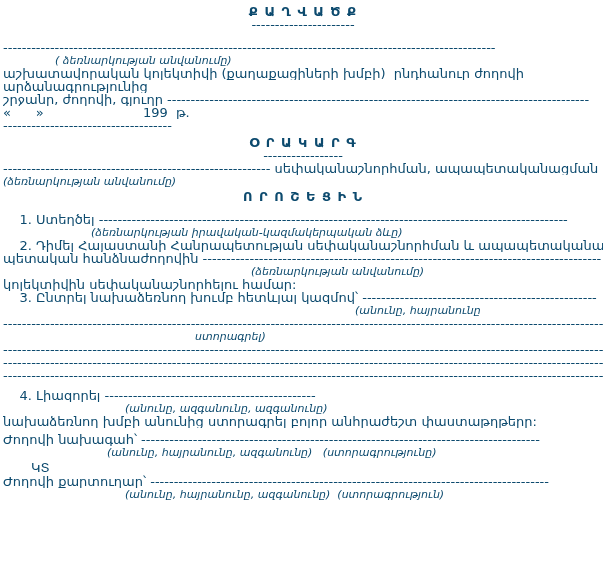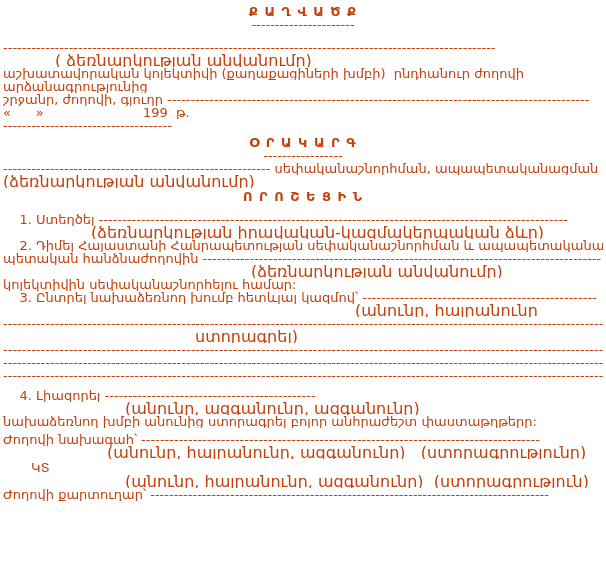--- a/index.html
+++ b/index.html
@@ -9,33 +9,33 @@
     }
     .doc {
       position: relative;
       width: 606px;
       height: 503px;
       box-sizing: border-box;
       padding: 5px 3px;
       font-family: "DejaVu Sans", sans-serif;
       font-size: 13px;
       line-height: 13px;
-      color: #c2410c;
+      color: #0c4a6e;
       overflow: hidden;
       background: #ffffff;
     }
     .line {
       white-space: pre;
       overflow: hidden;
       height: 13px;
       max-width: 600px;
     }
     .center { text-align: center; }
     .title  { font-weight: bold; letter-spacing: 1px; }
-    .caption { font-size: 16px; }
+    .caption { font-size: 11px; font-style: italic; }
     .sp1{height:1px}.sp2{height:2px}.sp4{height:4px}.sp5{height:5px}
     .sp7{height:7px}.sp10{height:10px}
     .ml28{margin-left:28px}
     .ml52{margin-left:52px}
     .ml100{margin-left:88px}
     .ml122{margin-left:122px}
     .ml148{margin-left:104px}
     .ml192{margin-left:192px}
     .ml248{margin-left:248px}
     .ml352{margin-left:352px}
@@ -97,16 +97,16 @@
 
   <div class="line">Ժողովի նախագահ՝ -------------------------------------------------------------------------------------</div>
   <div class="line caption ml148">(անունը, հայրանունը, ազգանունը)   (ստորագրությունը)</div>
 
   <div class="sp2"></div>
 
   <div class="line ml28">ԿՏ</div>
 
   <div class="sp1"></div>
 
+  <div class="line">Ժողովի քարտուղար՝ -------------------------------------------------------------------------------------</div>
   <div class="line caption ml122">(անունը, հայրանունը, ազգանունը)  (ստորագրություն)</div>
-  <div class="line">Ժողովի քարտուղար՝ -------------------------------------------------------------------------------------</div>
 
 </div>
 
 </body></html>

